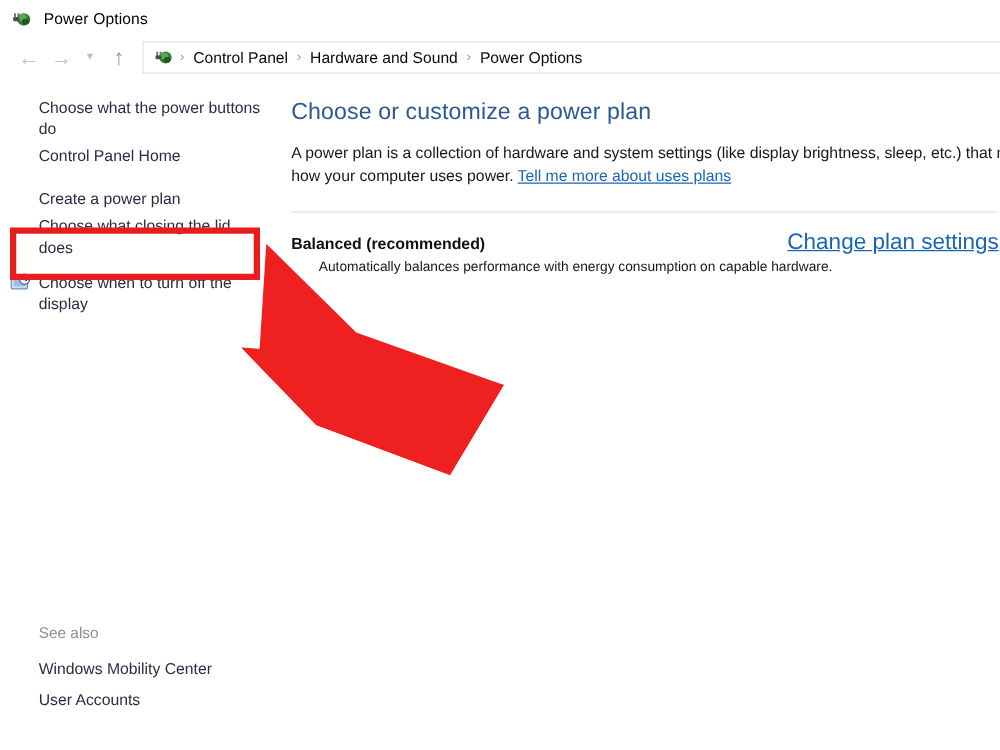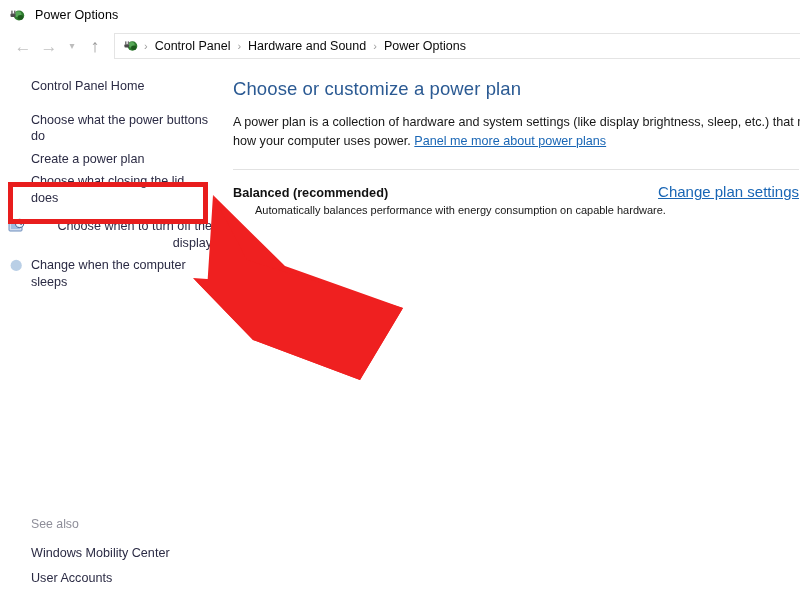--- a/index.html
+++ b/index.html
@@ -132,26 +132,26 @@
     width: 226px;
   }
   .side-link .side-ico {
     position: absolute;
     left: 8px;
     top: 3px;
     width: 17px;
     height: 17px;
   }
   .side-link.home { margin-bottom: 11px; }
-  .side-link.gap  { margin-top: 6px; text-align: right; }
+  .side-link.gap  { margin-top: 6px; }
 
   .see-also-wrap {
     position: absolute;
     left: 0;
-    bottom: 10px;
+    bottom: 28px;
     width: 226px;
   }
   .see-also-label {
     font-size: 12.3px;
     color: #8e8e99;
     padding: 0 0 10px 31px;
   }
   .see-also-wrap .side-link { padding-top: 4px; padding-bottom: 4px; }
 
   
@@ -197,21 +197,21 @@
     gap: 20px;
   }
   .plan-title {
     font-size: 12.7px;
     font-weight: bold;
     color: #111111;
     white-space: nowrap;
   }
   .plan-link {
     color: #1966b5;
-    font-size: 15px;
+    font-size: 18px;
     white-space: nowrap;
   }
   .plan-desc {
     font-size: 11px;
     color: #171717;
     margin-top: 4px;
     padding-left: 22px;
   }
 
   
@@ -276,26 +276,26 @@
     <span class="crumb">Hardware and Sound</span>
     <span class="crumb-sep">›</span>
     <span class="crumb">Power Options</span>
   </div>
 </div>
 
 <div class="content">
 
   <div class="sidebar">
 
+    <div class="side-link">
+      <span>Choose what the power buttons do</span>
+    </div>
+
     <div class="side-link home">
       <span>Control Panel Home</span>
-    </div>
-
-    <div class="side-link">
-      <span>Choose what the power buttons do</span>
     </div>
 
     <div class="side-link">
       <span>Create a power plan</span>
     </div>
 
     <div class="side-link">
       <span>Choose what closing the lid does</span>
     </div>
 
@@ -304,48 +304,38 @@
         <svg viewBox="0 0 17 17" xmlns="http://www.w3.org/2000/svg" width="17" height="17">
           <rect x="1" y="3" width="13" height="10" rx="1" fill="#cfdcf0" stroke="#6f8fbd" stroke-width="1"></rect>
           <rect x="3" y="5" width="9" height="6" fill="#9fbbe0"></rect>
           <circle cx="11.6" cy="5.4" r="4.1" fill="#eaf1fb" stroke="#42628f" stroke-width="1"></circle>
           <path d="M11.6 3.1 L11.6 5.5 L13.3 6.3" stroke="#24405f" stroke-width="1.1" fill="none" stroke-linecap="round"></path>
         </svg>
       </span>
       <span>Choose when to turn off the display</span>
     </div>
 
-    <div class="side-link">
-      <span class="side-ico">
-        <svg viewBox="0 0 17 17" xmlns="http://www.w3.org/2000/svg" width="17" height="17">
-          <circle cx="8.2" cy="8.4" r="5.6" fill="#b9cfe6"></circle>
-          <path d="M8.2 2.8 A5.6 5.6 0 0 1 8.2 14 A5.6 5.6 0 0 0 8.2 2.8 Z" fill="#2f3a46"></path>
-          <path d="M3.3 5.6 A5.6 5.6 0 0 0 8.2 14 A5.6 5.6 0 0 1 3.3 5.6 Z" fill="#1f2832"></path>
-        </svg>
-      </span>
-      <span>Change when the computer sleeps</span>
-    </div>
 
     <div class="see-also-wrap">
       <div class="see-also-label">See also</div>
       <div class="side-link">
         <span>Windows Mobility Center</span>
       </div>
       <div class="side-link">
         <span>User Accounts</span>
       </div>
     </div>
   </div>
 
   <div class="main">
     <h1>Choose or customize a power plan</h1>
 
     <div class="intro">
       <span>A power plan is a collection of hardware and system settings (like display brightness, sleep, etc.) that manages how your computer uses power.</span>
-      <a class="inline-link" href="#">Panel me more about power plans</a>
+      <a class="inline-link" href="#">Tell me more about uses plans</a>
     </div>
 
     <div class="divider"></div>
 
     <div class="plan-row">
       <div class="plan-title-line">
         <span class="plan-title">Balanced (recommended)</span>
         <a class="plan-link" href="#">Change plan settings</a>
       </div>
       <div class="plan-desc">Automatically balances performance with energy consumption on capable hardware.</div>

